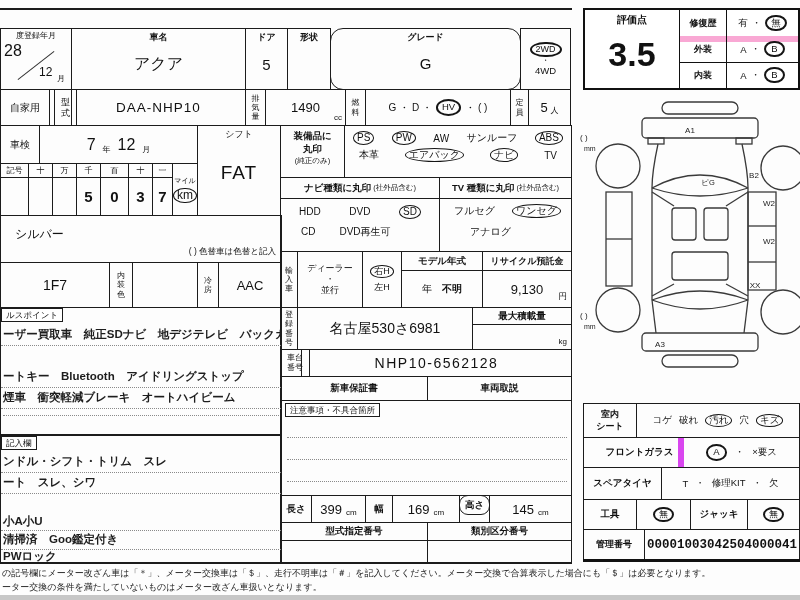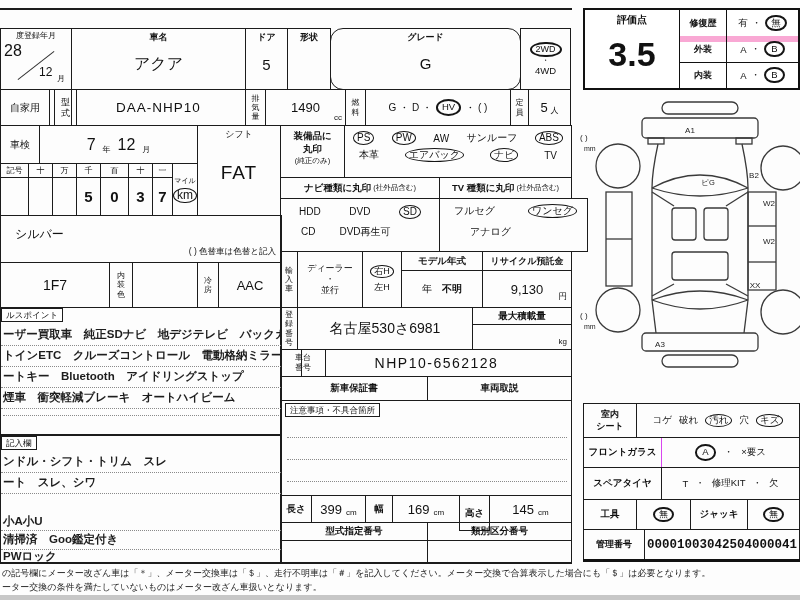--- a/index.html
+++ b/index.html
@@ -149,21 +149,21 @@
     <div style="display:flex;justify-content:space-between;align-items:center;padding:6px 18px 0 18px;font-size:10px;">
       <span>HDD</span>
       <span>DVD</span>
       <span class="circ-s">SD</span>
     </div>
     <div style="display:flex;gap:24px;align-items:center;padding:6px 0 0 20px;font-size:10px;">
       <span>CD</span>
       <span>DVD再生可</span>
     </div>
   </div>
-  <div class="c" style="left:439px;top:198px;width:149px;height:54px;">
+  <div class="c" style="left:439px;top:198px;width:133px;height:54px;">
     <div style="display:flex;justify-content:space-between;align-items:center;padding:5px 10px 0 14px;font-size:10px;">
       <span>フルセグ</span>
       <span class="circ-s">ワンセグ</span>
     </div>
     <div style="display:flex;align-items:center;padding:7px 0 0 30px;font-size:10px;">
       <span>アナログ</span>
     </div>
   </div>
 
   <div class="c" style="left:0;top:215px;width:282px;height:48px;">
@@ -205,21 +205,21 @@
 
   <div class="c cent" style="left:280px;top:307px;width:18px;height:43px;">
     <div class="vt8">登録番号</div>
   </div>
   <div class="c cent" style="left:297px;top:307px;width:176px;height:43px;font-size:14px;">名古屋530さ6981</div>
   <div class="c cent hdr" style="left:472px;top:307px;width:100px;height:18px;">最大積載量</div>
   <div class="c" style="left:472px;top:324px;width:100px;height:26px;">
     <span style="position:absolute;right:4px;bottom:3px;font-size:8px;">kg</span>
   </div>
 
-  <div class="c cent" style="left:280px;top:349px;width:46px;height:28px;">
+  <div class="c cent" style="left:280px;top:349px;width:30px;height:28px;">
     <div class="vt2">車台番号</div>
   </div>
   <div class="c cent" style="left:301px;top:349px;width:271px;height:28px;font-size:14px;letter-spacing:1.5px;">NHP10-6562128</div>
 
   <div class="c cent" style="left:280px;top:376px;width:148px;height:25px;font-size:9.5px;font-weight:bold;">新車保証書</div>
   <div class="c cent" style="left:427px;top:376px;width:145px;height:25px;font-size:9.5px;font-weight:bold;">車両取説</div>
 
   <div class="c" style="left:280px;top:400px;width:292px;height:96px;">
     <span class="tag" style="position:absolute;left:4px;top:2px;">注意事項・不具合箇所</span>
     <div class="dot-line" style="position:absolute;left:6px;top:36px;width:280px;"></div>
@@ -230,34 +230,33 @@
   <div class="c cent" style="left:280px;top:495px;width:32px;height:28px;font-size:9.5px;font-weight:bold;">長さ</div>
   <div class="c cent" style="left:311px;top:495px;width:55px;height:28px;gap:4px;text-align:center;">
     <span style="font-size:13px;">399</span>
     <span style="font-size:8px;margin-top:7px;">cm</span>
   </div>
   <div class="c cent" style="left:365px;top:495px;width:28px;height:28px;font-size:9.5px;font-weight:bold;">幅</div>
   <div class="c cent" style="left:392px;top:495px;width:68px;height:28px;gap:4px;">
     <span style="font-size:13px;">169</span>
     <span style="font-size:8px;margin-top:7px;">cm</span>
   </div>
-  <div class="c cent" style="left:459px;top:495px;width:31px;height:36px;font-size:9.5px;font-weight:bold;">高さ</div>
+  <div class="c cent" style="left:459px;top:495px;width:31px;height:20px;font-size:9.5px;font-weight:bold;border-radius:9px;">高さ</div>
   <div class="c cent" style="left:489px;top:495px;width:83px;height:28px;gap:4px;">
     <span style="font-size:13px;">145</span>
     <span style="font-size:8px;margin-top:7px;">cm</span>
   </div>
   <div class="c cent hdr" style="left:280px;top:522px;width:148px;height:19px;">型式指定番号</div>
   <div class="c cent hdr" style="left:427px;top:522px;width:145px;height:19px;">類別区分番号</div>
   <div class="c" style="left:280px;top:540px;width:148px;height:23px;"></div>
   <div class="c" style="left:427px;top:540px;width:145px;height:23px;"></div>
 
   <div class="c" style="left:0;top:307px;width:282px;height:128px;">
     <span class="tag" style="position:absolute;left:0;top:0;">ルスポイント</span>
     <div class="salesline dot-line" style="position:absolute;left:0;top:16px;width:278px;height:21px;">ーザー買取車　純正SDナビ　地デジテレビ　バックカメラ</div>
-    <div class="salesline dot-line" style="position:absolute;left:0;top:37px;width:278px;height:21px;">トインETC　クルーズコントロール　電動格納ミラー</div>
     <div class="salesline dot-line" style="position:absolute;left:0;top:58px;width:278px;height:21px;">ートキー　Bluetooth　アイドリングストップ</div>
     <div class="salesline dot-line" style="position:absolute;left:0;top:79px;width:278px;height:21px;">煙車　衝突軽減ブレーキ　オートハイビーム</div>
     <div class="dot-line" style="position:absolute;left:2px;top:107px;width:276px;"></div>
   </div>
 
   <div class="c" style="left:0;top:435px;width:282px;height:128px;">
     <span class="tag" style="position:absolute;left:0;top:0;">記入欄</span>
     <div class="salesline dot-line" style="position:absolute;left:0;top:15px;width:278px;height:21px;">ンドル・シフト・トリム　スレ</div>
     <div class="salesline dot-line" style="position:absolute;left:0;top:36px;width:278px;height:21px;">ート　スレ、シワ</div>
     <div class="salesline dot-line" style="position:absolute;left:0;top:76px;width:278px;height:18px;">小A小U</div>
@@ -353,21 +352,21 @@
     </div>
     <div class="cent" style="flex:1;gap:7px;font-size:9.5px;">
       <span>コゲ</span>
       <span>破れ</span>
       <span class="circ-s">汚れ</span>
       <span>穴</span>
       <span class="circ-s">キズ</span>
     </div>
   </div>
   <div class="c" style="left:583px;top:437px;width:217px;height:31px;display:flex;">
-    <div class="cent" style="width:77px;border-right:1px solid #d946ef;font-size:9.5px;font-weight:bold;">フロントガラス</div>
+    <div class="cent" style="width:77px;border-right:6px solid #d946ef;font-size:9.5px;font-weight:bold;margin-left:17px;">フロントガラス</div>
     <div class="cent" style="flex:1;gap:8px;font-size:9.5px;">
       <span class="circ">A</span>
       <span>・</span>
       <span>×要ス</span>
     </div>
   </div>
   <div class="c" style="left:583px;top:467px;width:217px;height:33px;display:flex;">
     <div class="cent" style="width:77px;border-right:1px solid #1c1c1c;font-size:9.5px;font-weight:bold;">スペアタイヤ</div>
     <div class="cent" style="flex:1;gap:7px;font-size:9.5px;">
       <span>T</span>

